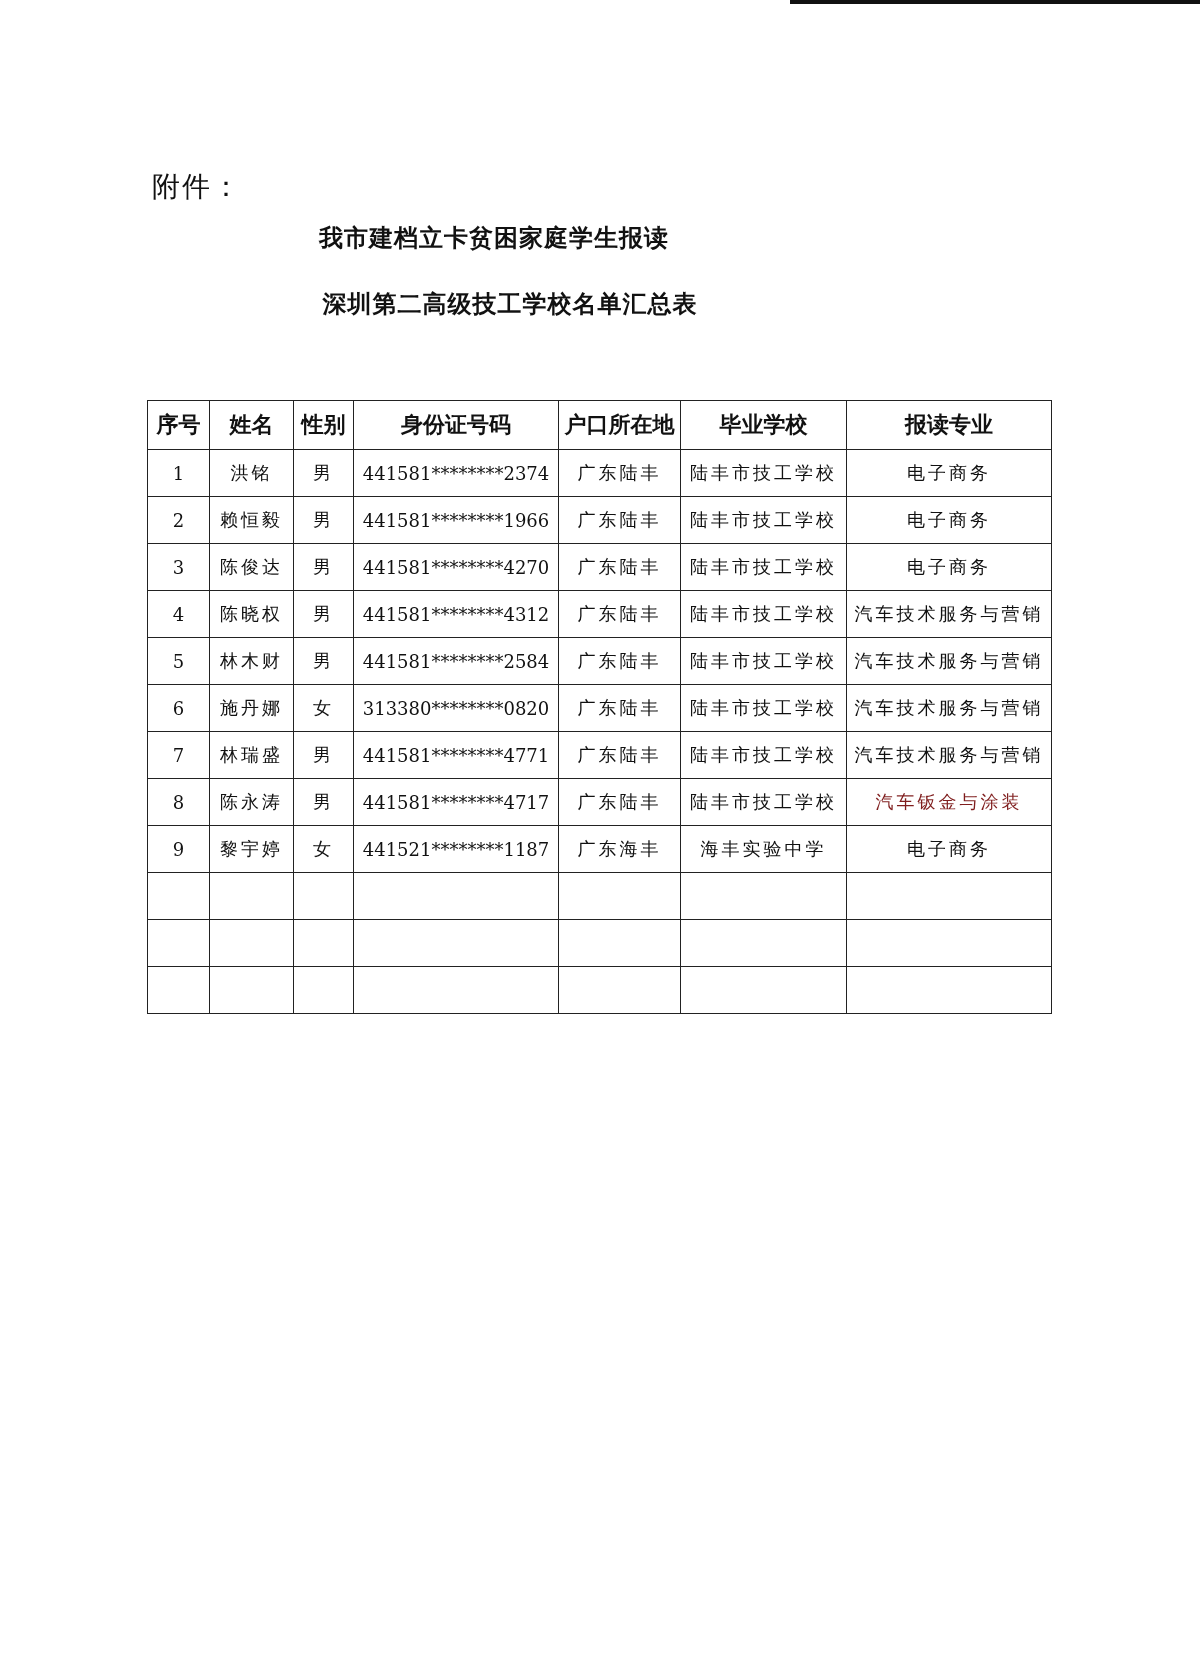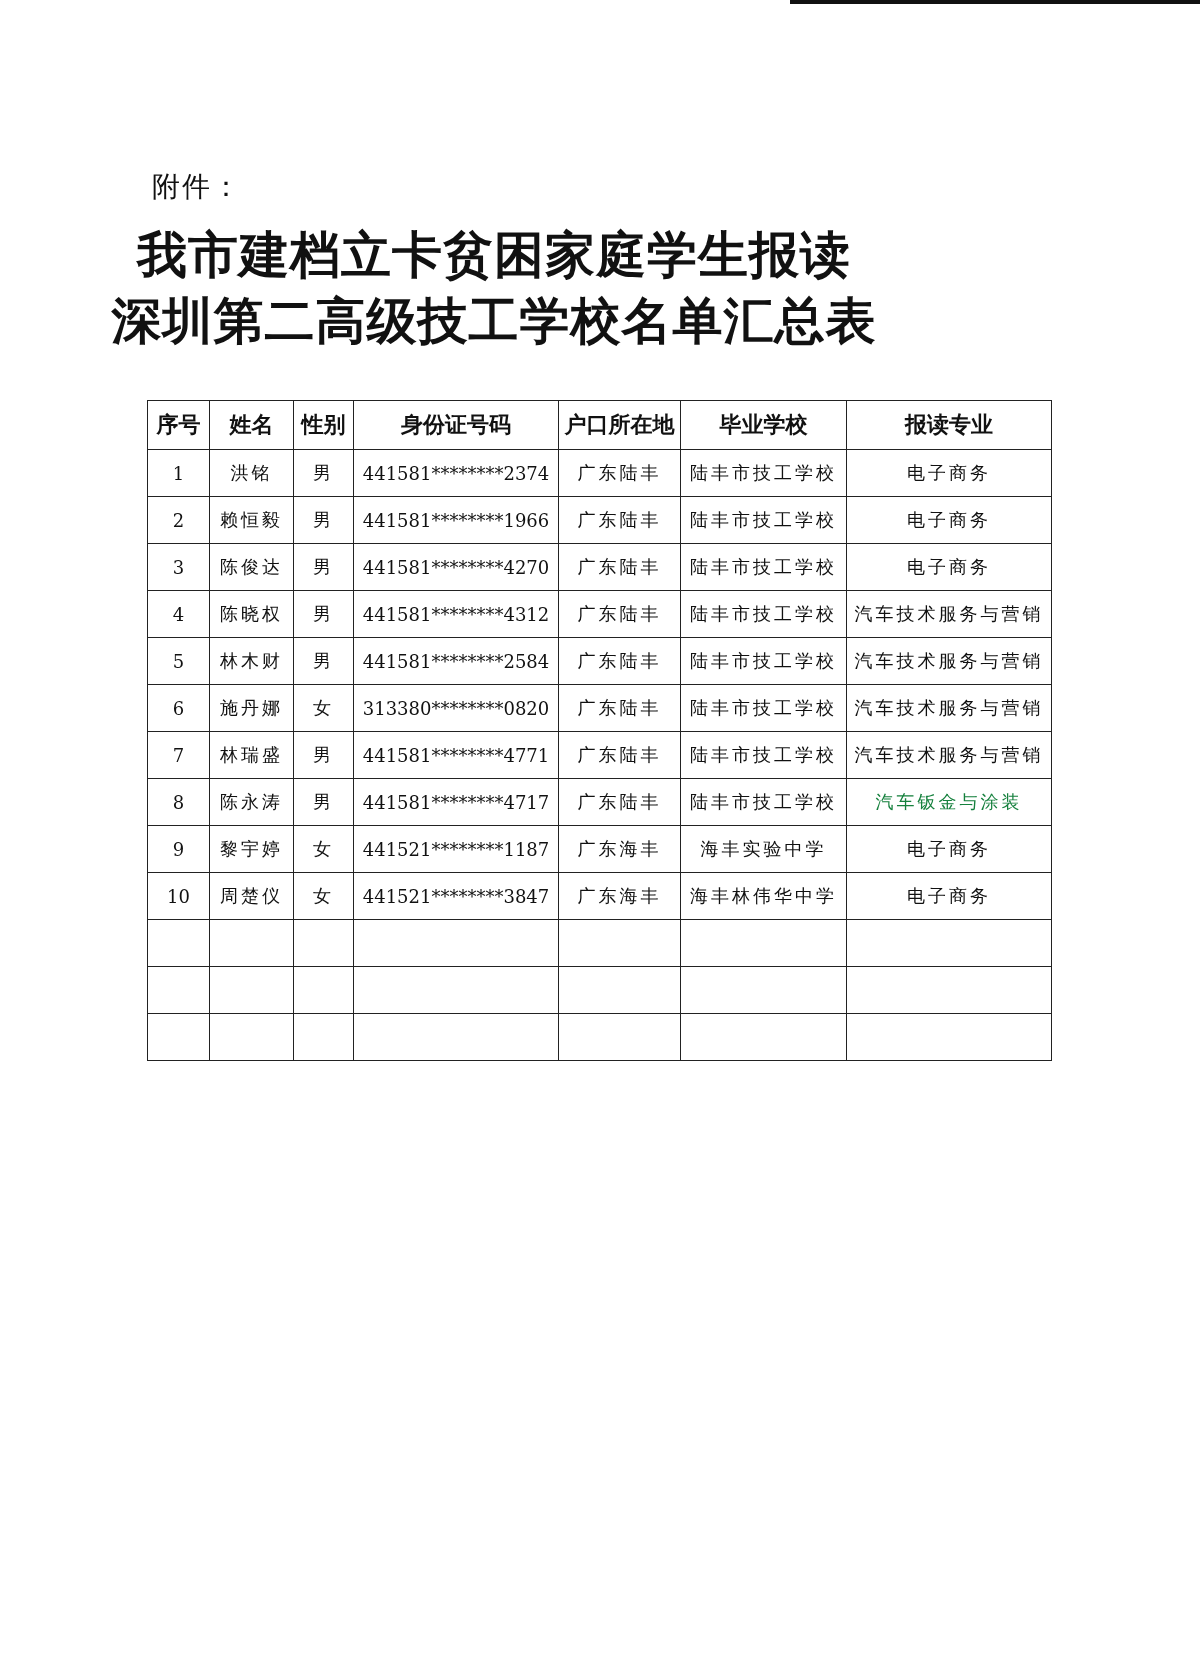--- a/index.html
+++ b/index.html
@@ -2,30 +2,30 @@
 <html><head>
 <meta charset="utf-8">
 <style>
   html, body { margin: 0; padding: 0; background: #ffffff; }
   body { width: 1200px; height: 1680px; position: relative; overflow: hidden;
          font-family: "DejaVu Serif", "Liberation Serif", serif; color: #111; }
   .top-edge { position: absolute; top: 0; left: 790px; width: 410px; height: 4px; background: #111; }
   .attachment { position: absolute; top: 168px; left: 152px; font-size: 28px; letter-spacing: 2px;
                 font-family: "DejaVu Sans", sans-serif; }
   .title { position: absolute; left: 0; width: 988px; text-align: center; font-weight: bold;
-           font-size: 50px; letter-spacing: 1px; }
+           font-size: 24px; letter-spacing: 1px; }
   .title.l1 { top: 222px; }
-  .title.l2 { top: 288px; }
+  .title.l2 { top: 288px; margin-left: 16px; }
   table.roster { position: absolute; top: 400px; left: 147px; border-collapse: collapse;
                  font-size: 18px; }
   table.roster th, table.roster td { border: 1.5px solid #222; text-align: center;
                  height: 46px; padding: 0 4px; }
   table.roster th { font-weight: bold; font-family: "DejaVu Sans", sans-serif; font-size: 22px; height: 48px; }
   table.roster td.cjk { font-family: "DejaVu Sans", sans-serif; letter-spacing: 3px; text-align: center; }
-  td.faded { color: #15803d; }
+  td.faded { color: #7f1d1d; }
   col.c0 { width: 62px; } col.c1 { width: 84px; } col.c2 { width: 60px; }
   col.c3 { width: 205px; } col.c4 { width: 122px; } col.c5 { width: 166px; } col.c6 { width: 205px; }
   .footer-mark { position: absolute; top: 1672px; left: 575px; font-size: 10px; color: #888; }
 </style>
 </head>
 <body>
 
 <div class="top-edge"></div>
 
 <div class="attachment">附件：</div>
@@ -129,29 +129,20 @@
       <tr>
         <td>9</td>
         <td class="cjk">黎宇婷</td>
         <td class="cjk">女</td>
         <td>441521********1187</td>
         <td class="cjk">广东海丰</td>
         <td class="cjk">海丰实验中学</td>
         <td class="cjk">电子商务</td>
       </tr>
       <tr>
-        <td>10</td>
-        <td class="cjk">周楚仪</td>
-        <td class="cjk">女</td>
-        <td>441521********3847</td>
-        <td class="cjk">广东海丰</td>
-        <td class="cjk">海丰林伟华中学</td>
-        <td class="cjk">电子商务</td>
-      </tr>
-      <tr>
         <td></td>
         <td></td>
         <td></td>
         <td></td>
         <td></td>
         <td></td>
         <td></td>
       </tr>
       <tr>
         <td></td>

